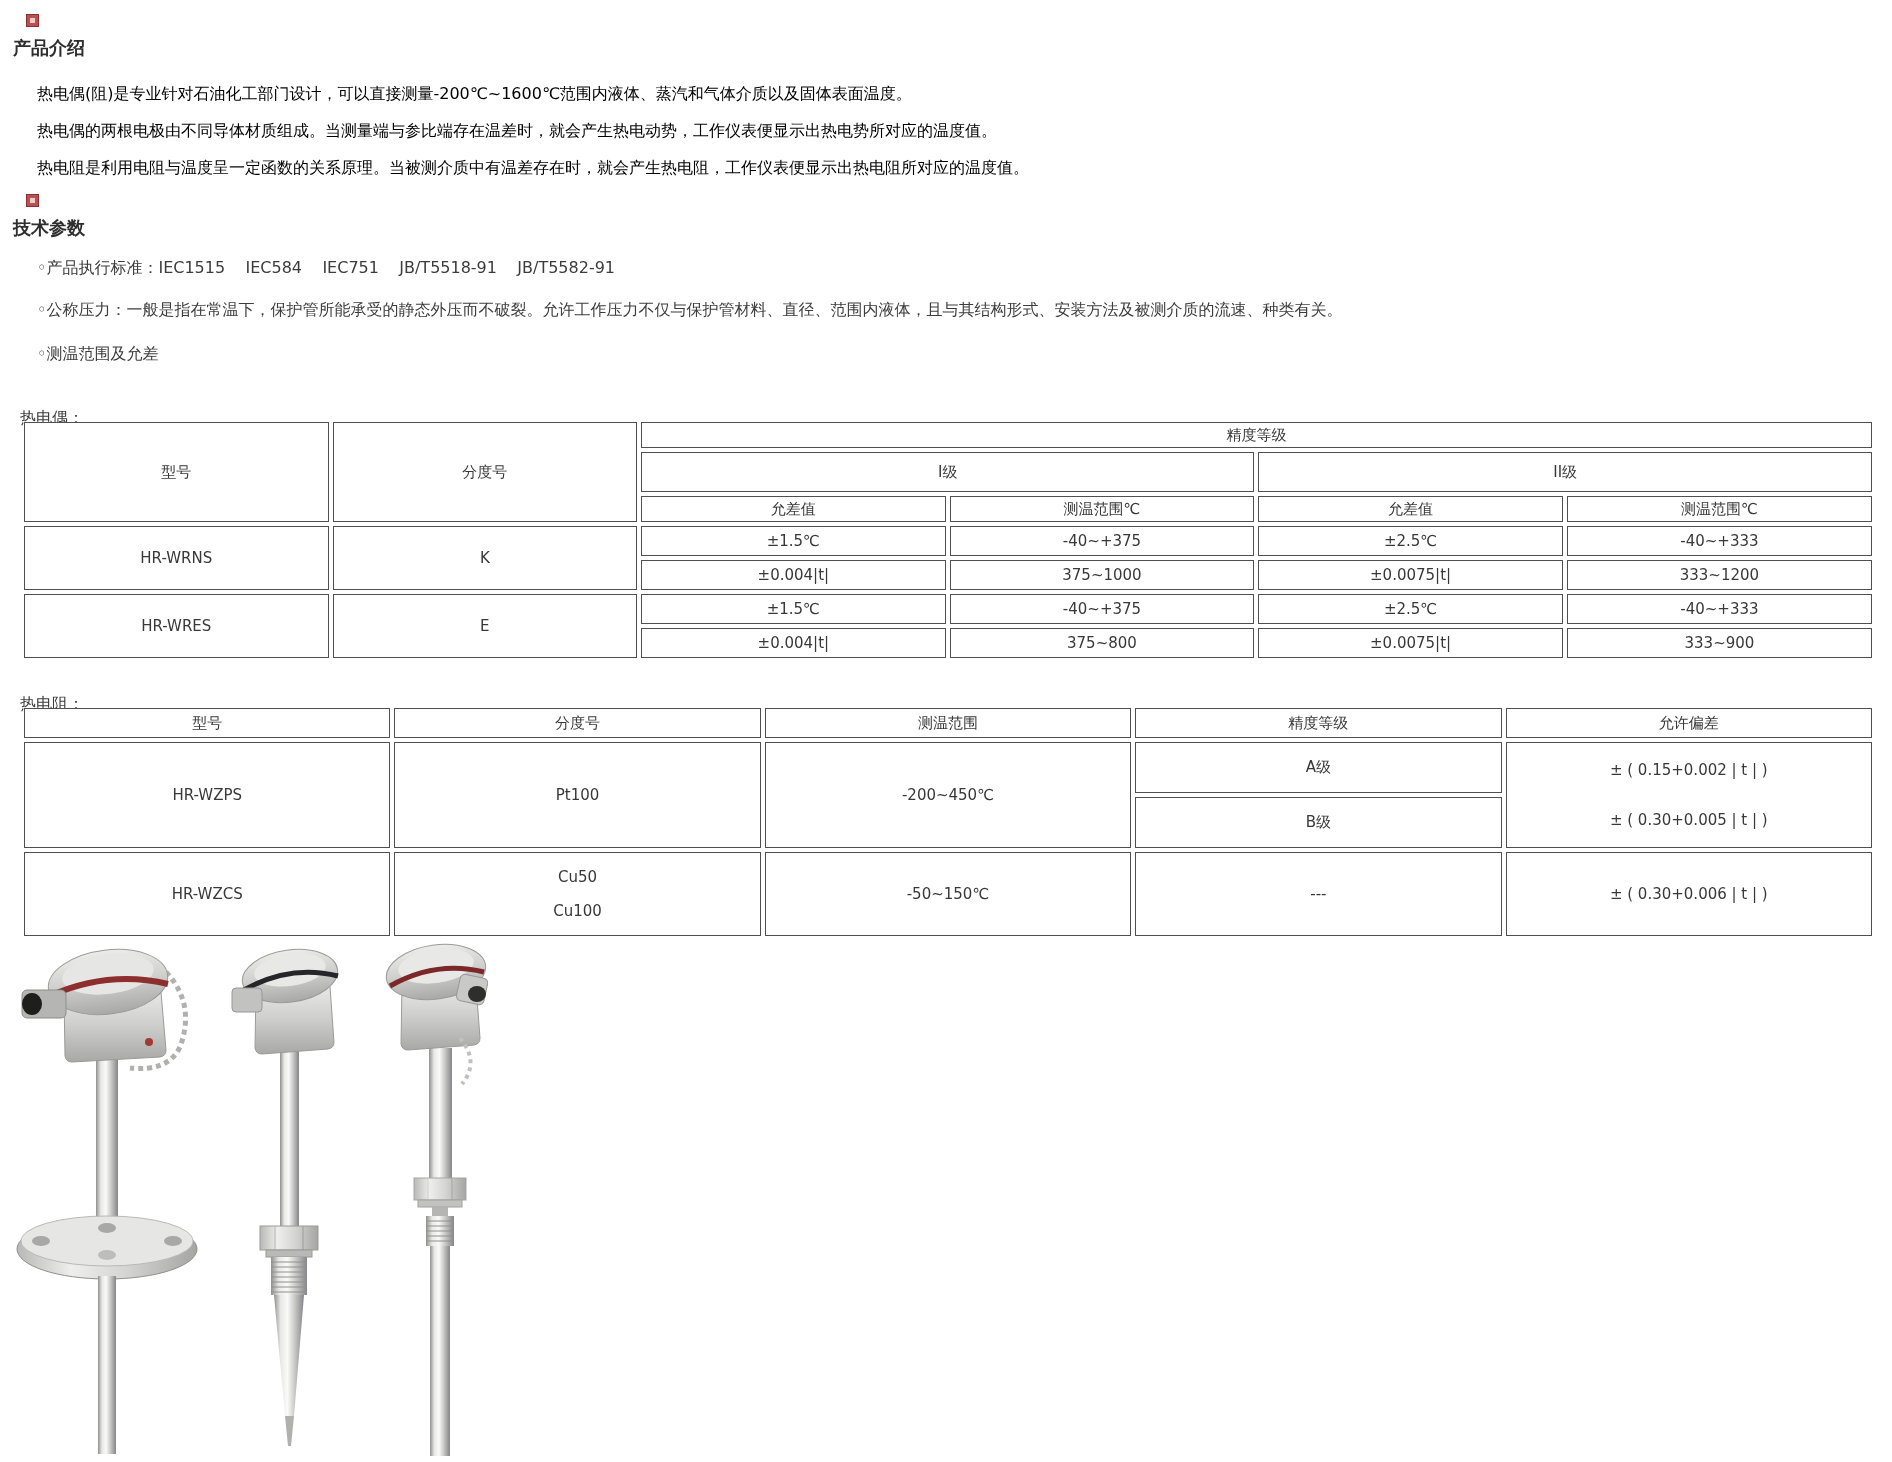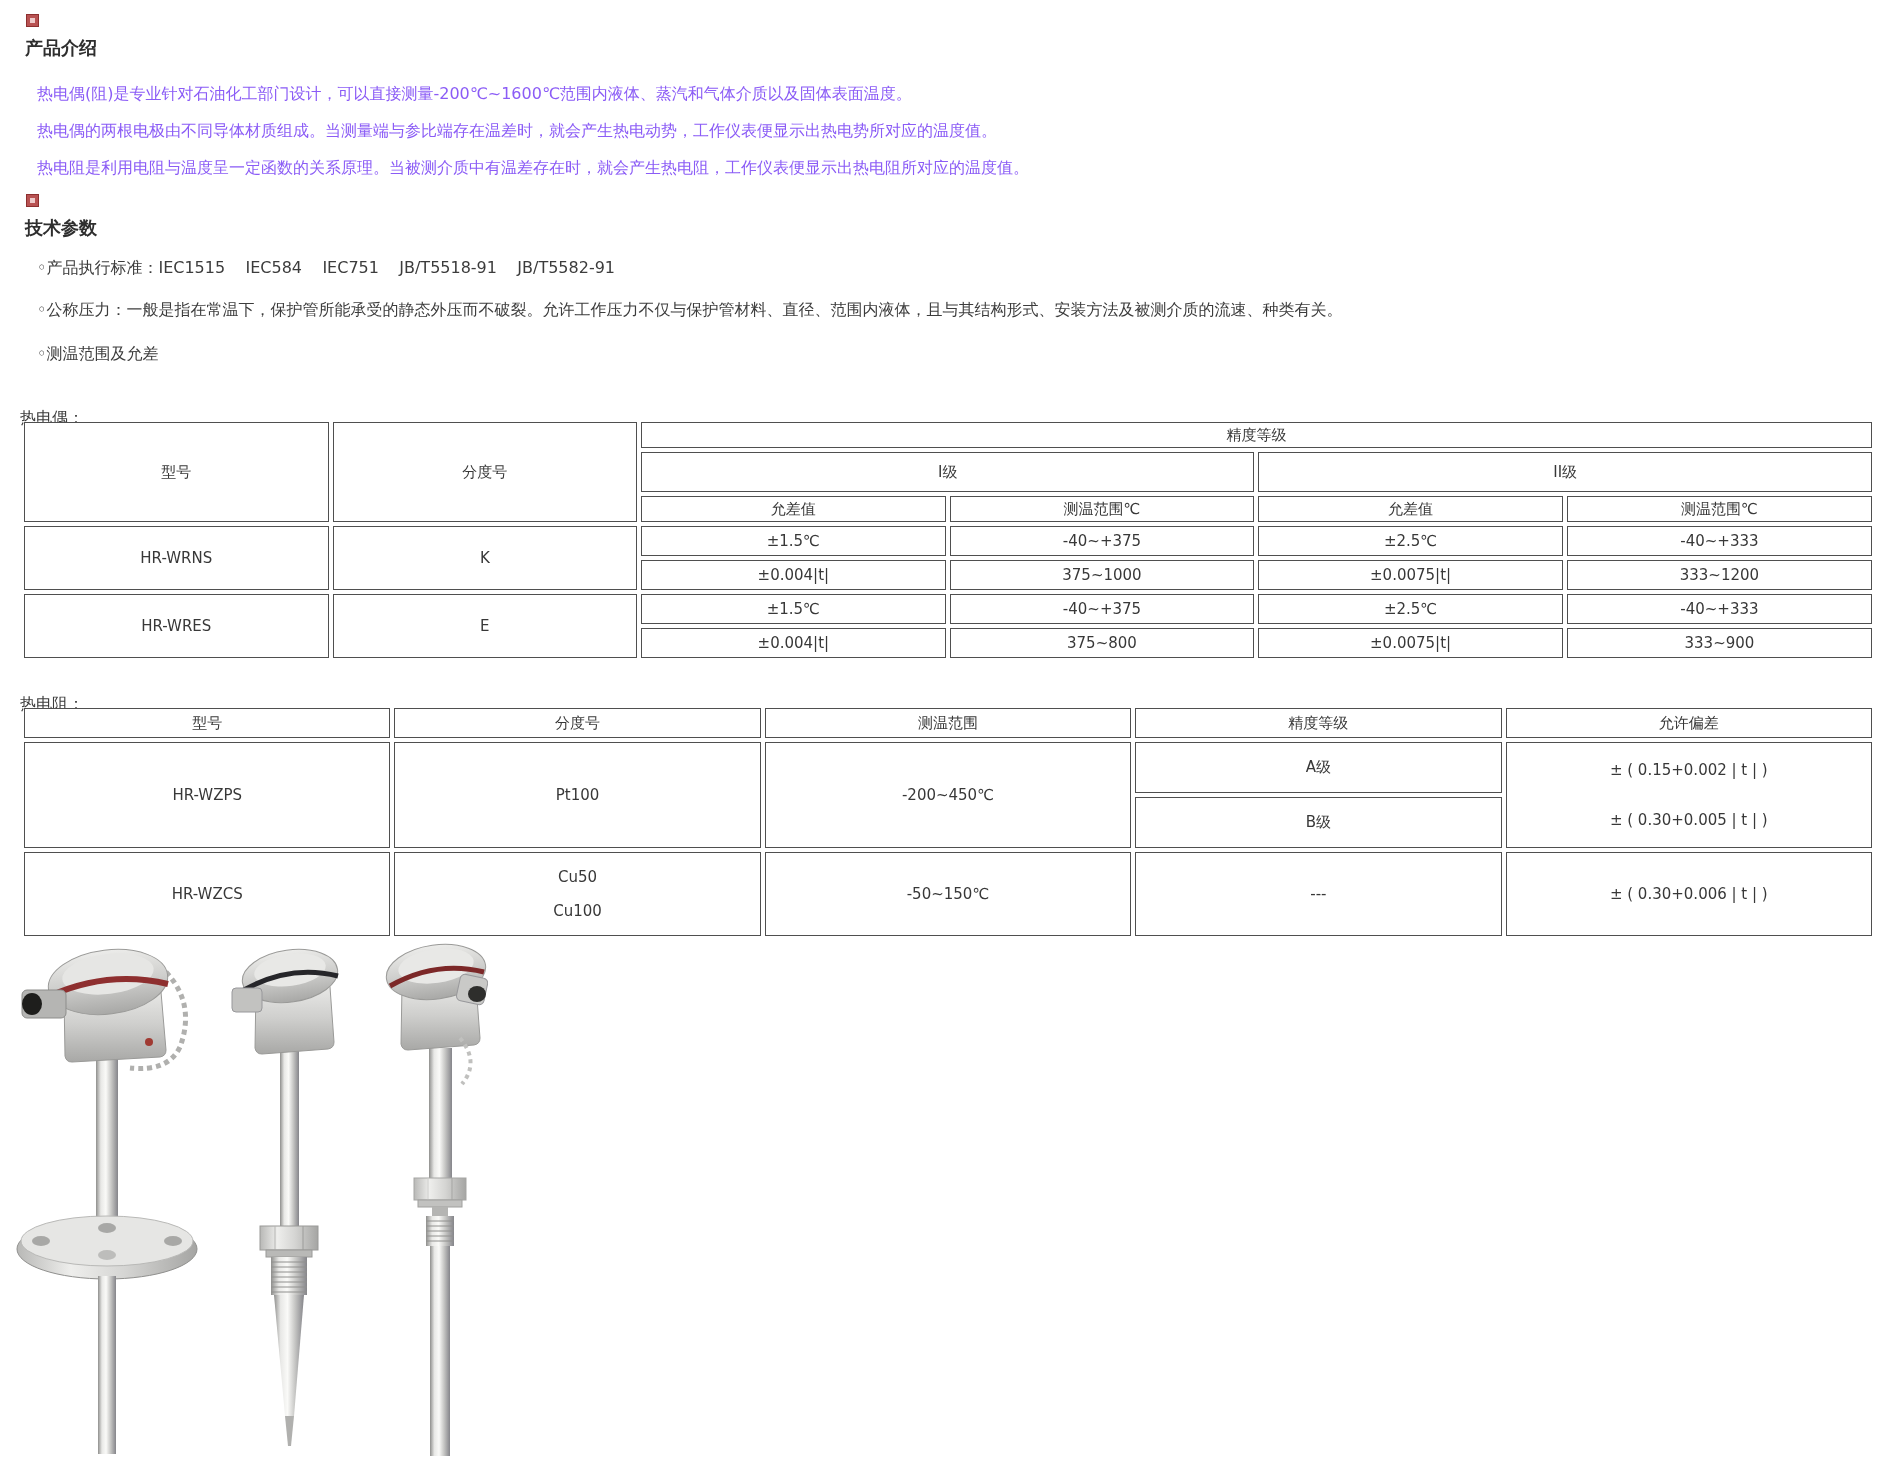--- a/index.html
+++ b/index.html
@@ -10,22 +10,22 @@
     font-family:"DejaVu Sans","Liberation Sans",sans-serif;
   }
 
   
   .marker {
     position:absolute; left:26px; width:13px; height:13px;
     background:#b85252; border:1px solid #8e2f2f;
   }
   .marker::after { content:""; position:absolute; inset:3px; background:#eecaca; }
 
-  .sec-title { position:absolute; left:13px; font-size:18px; font-weight:bold; color:#2e2e2e;margin-left:12px; }
-  .para  { position:absolute; left:37px; font-size:16px; color:#8b5cf6; white-space:pre-wrap; }
+  .sec-title { position:absolute; left:13px; font-size:18px; font-weight:bold; color:#2e2e2e; }
+  .para  { position:absolute; left:37px; font-size:16px; color:#000000; white-space:pre-wrap; }
   .bullet{ position:absolute; left:37px; font-size:16px; color:#3c3c3c; white-space:pre-wrap; }
   .cap   { position:absolute; left:20px; font-size:16px; color:#3c3c3c;margin-top:18px; }
 
   table.grid {
     position:absolute; left:20px; width:1856px;
     border-collapse:separate; border-spacing:4px; table-layout:fixed;
   }
   table.grid td {
     border:1px solid #4f4f4f; background:#ffffff;
     text-align:center; vertical-align:middle;

